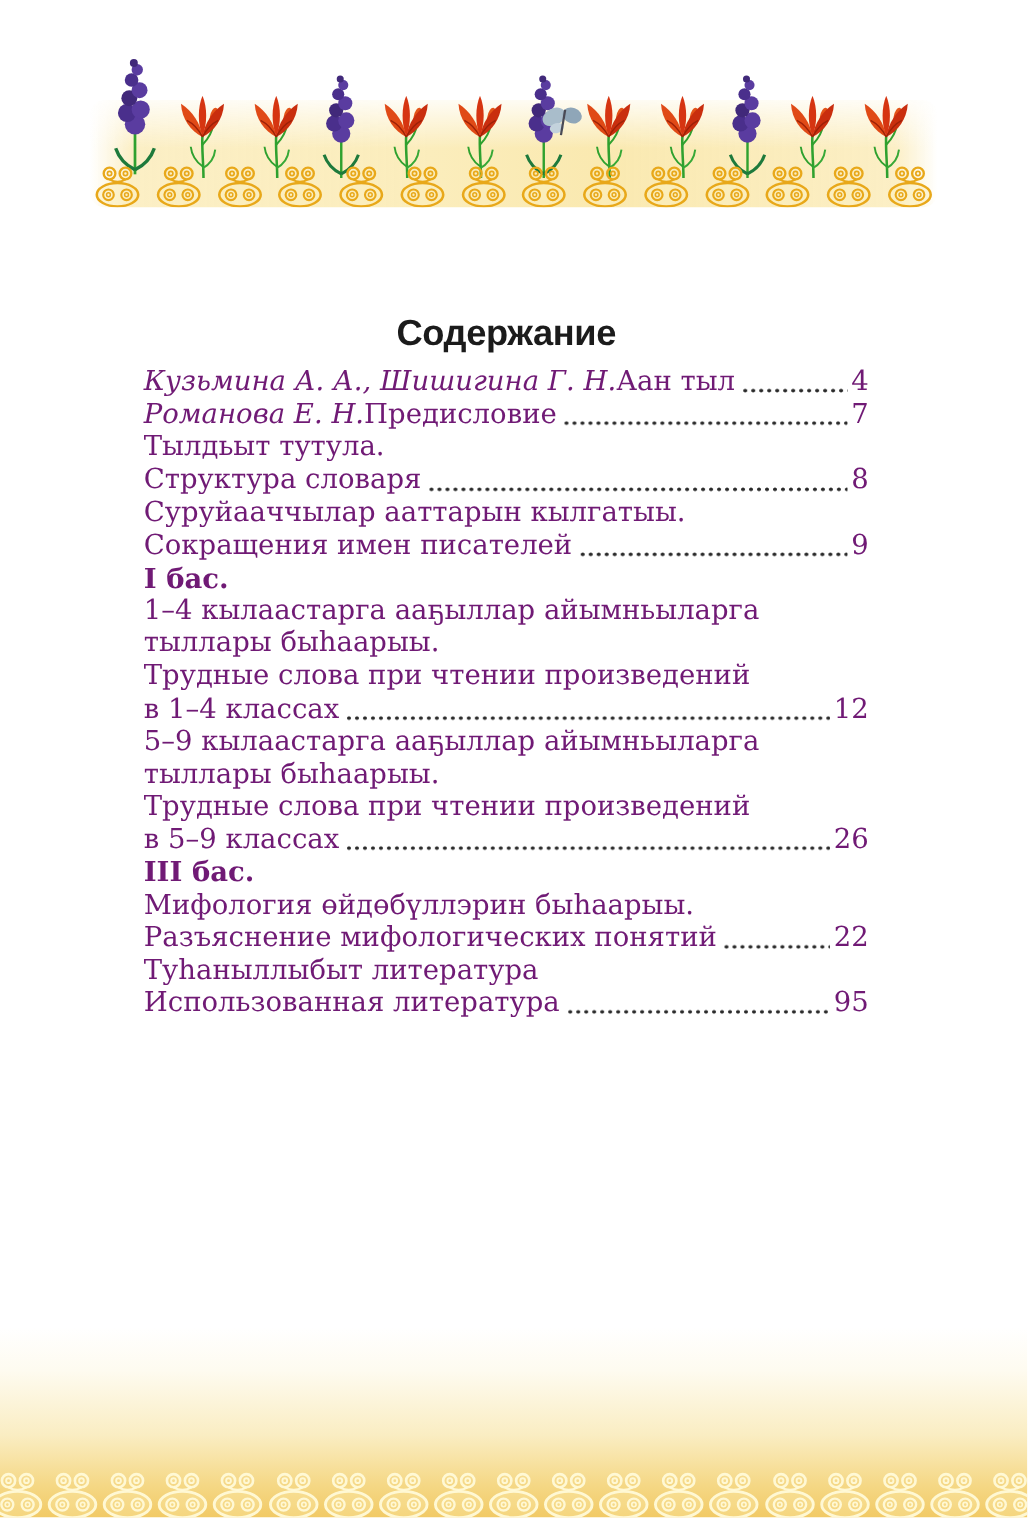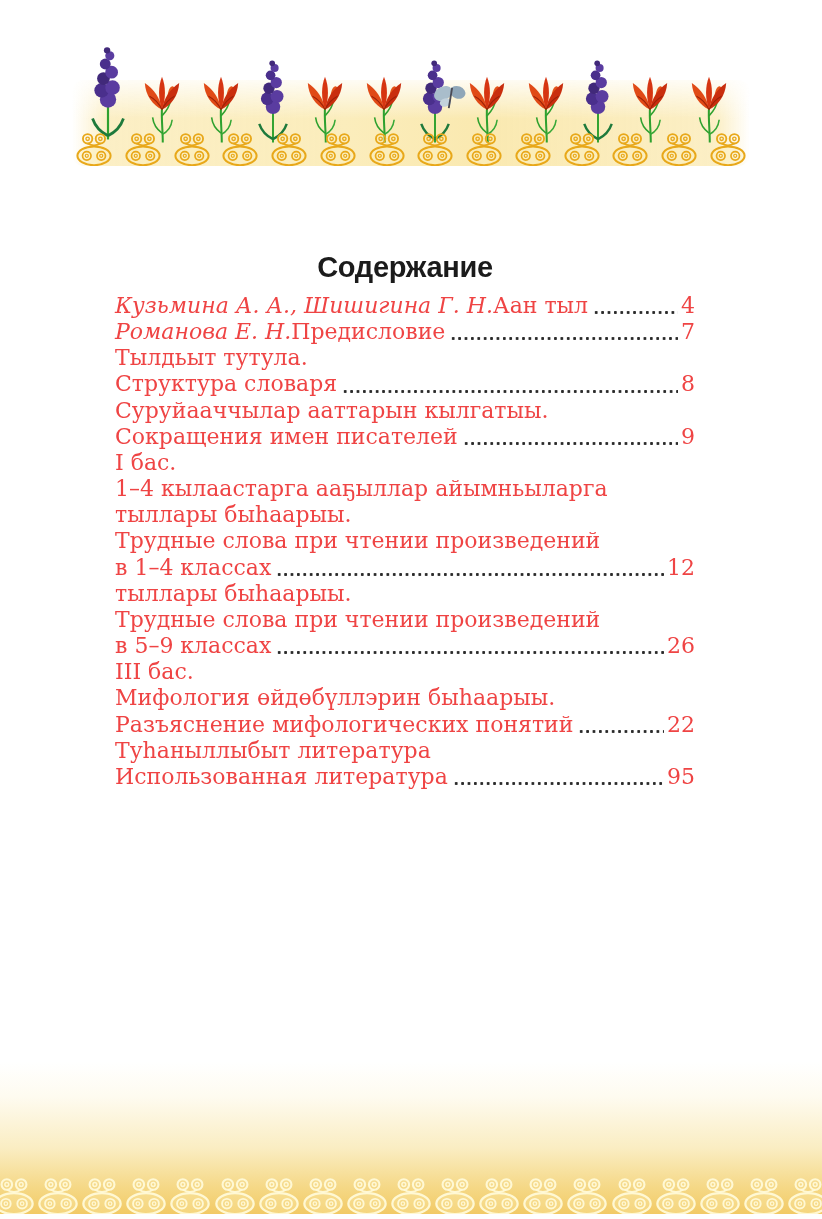--- a/index.html
+++ b/index.html
@@ -74,31 +74,31 @@
     line-height: 34px;
     letter-spacing: -0.3px;
     color: #1b1b1b;
   }
 
   
   .toc {
     position: absolute;
     left: 115px; top: 293px;
     width: 580px;
-    color: #ef4444;
+    color: #701a75;
     text-align: center;
   }
   .toc-row {
     display: flex;
     align-items: baseline;
     font-size: 22px;
     line-height: 26.15px;
     white-space: nowrap;
   }
-  .toc-row.bold { font-weight: 400; }
+  .toc-row.bold { font-weight: 700; }
   .toc-author { font-style: italic; }
   .toc-dots {
     flex: 1 1 auto;
     align-self: flex-end;
     height: 5px;
     margin: 0 3px 4px 5px;
     background-image: radial-gradient(circle, #2b2b2b 1.3px, rgba(0,0,0,0) 1.6px);
     background-size: 6.4px 5px;
     background-repeat: repeat-x;
     background-position: left bottom;
@@ -348,20 +348,24 @@
       <div class="toc-row">
     <span class="toc-text">Трудные слова при чтении произведений</span>
 
   </div>
       <div class="toc-row">
     <span class="toc-text">в 1–4 классах</span>
     <span class="toc-dots"></span>
     <span class="toc-page">12</span>
   </div>
       <div class="toc-row">
+    <span class="toc-text">5–9 кылаастарга ааҕыллар айымньыларга</span>
+
+  </div>
+      <div class="toc-row">
     <span class="toc-text">тыллары быһаарыы.</span>
 
   </div>
       <div class="toc-row">
     <span class="toc-text">Трудные слова при чтении произведений</span>
 
   </div>
       <div class="toc-row">
     <span class="toc-text">в 5–9 классах</span>
     <span class="toc-dots"></span>

